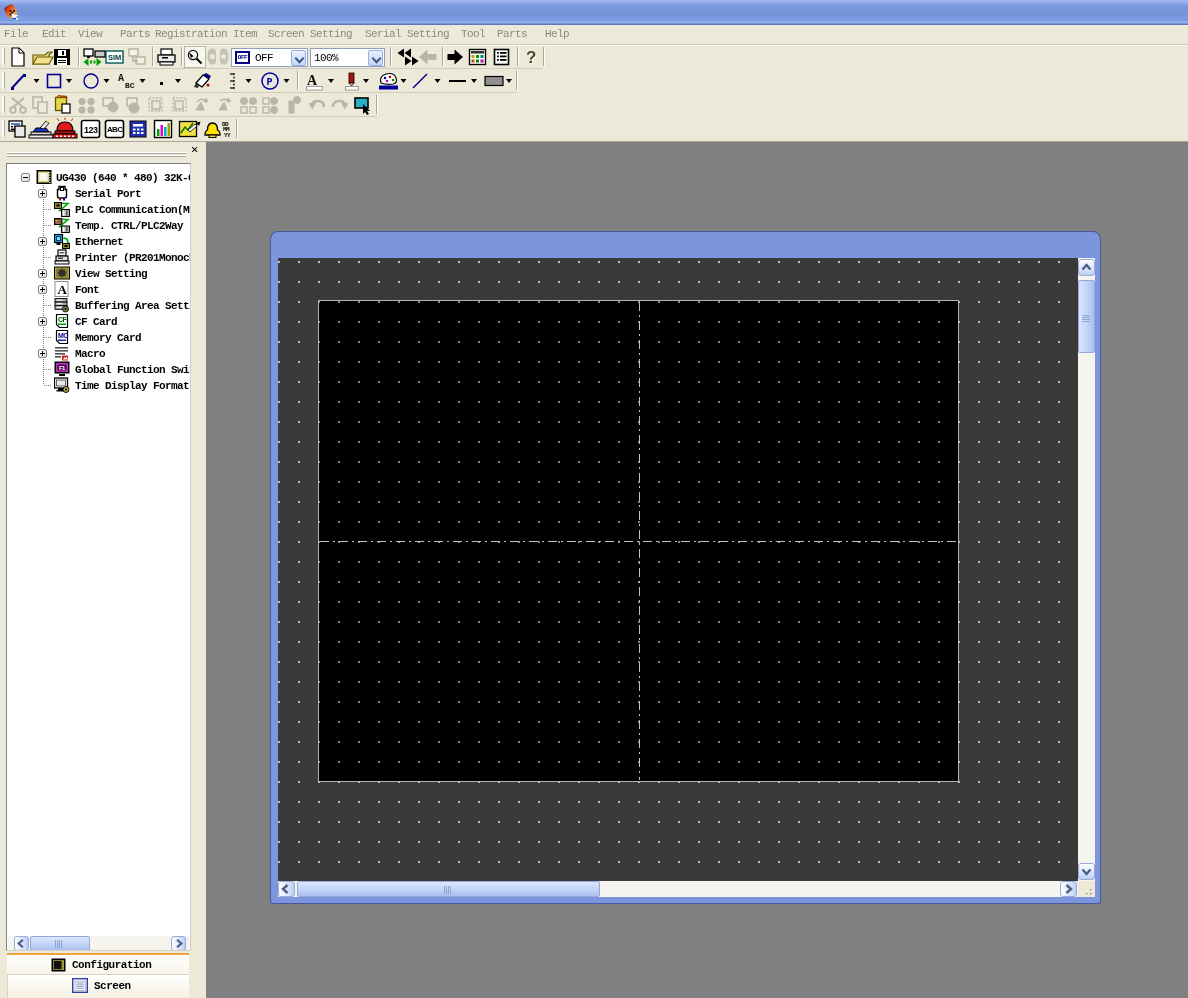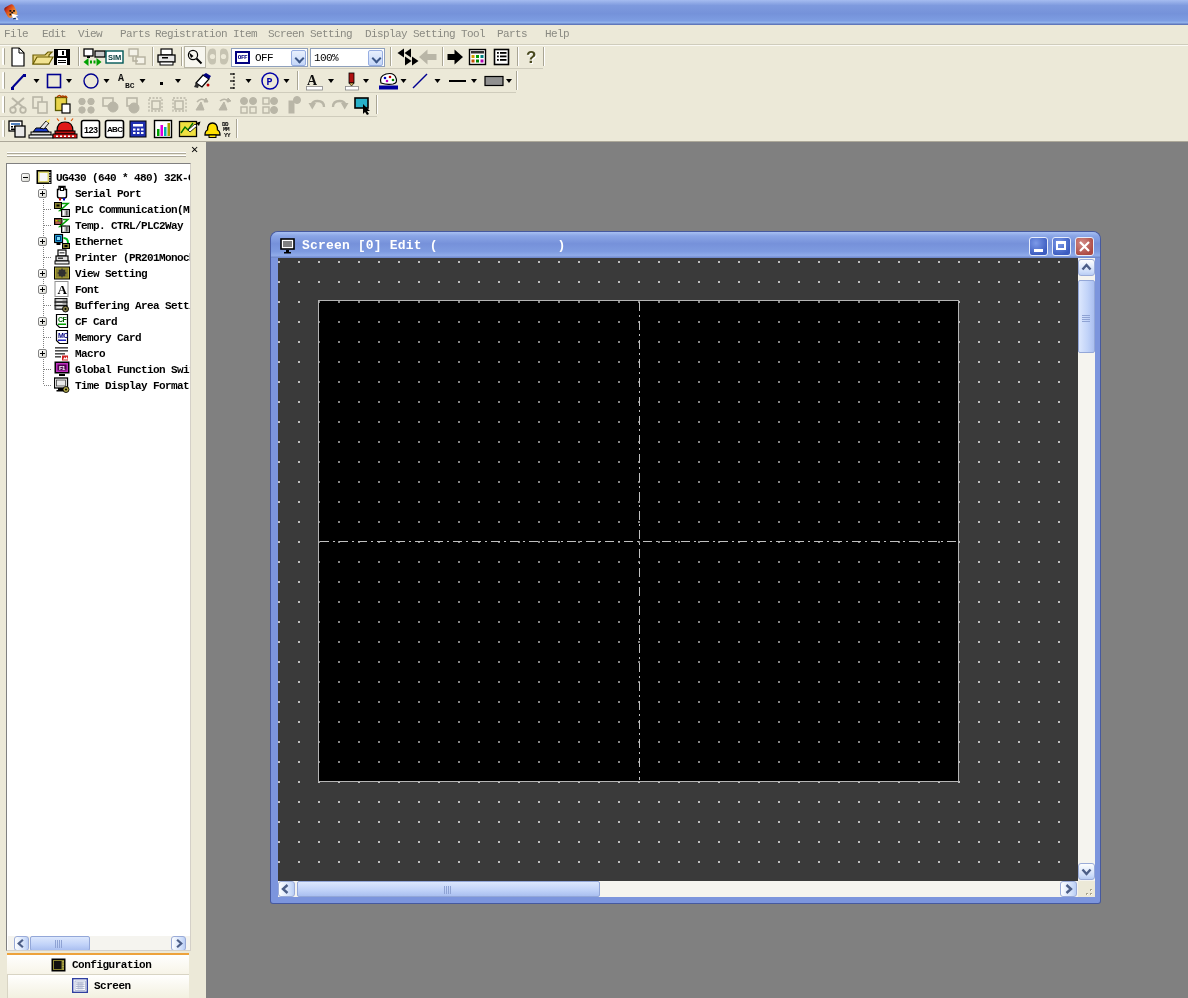--- a/index.html
+++ b/index.html
@@ -87,21 +87,21 @@
       <path d="M10 15.8 l3.2 -0.6" stroke="#103050" stroke-width="1"></path>
     </svg>
   </div>
   <div id="menubar" class="ab">
     <span class="mi" style="left:4px">File</span>
     <span class="mi" style="left:42px">Edit</span>
     <span class="mi" style="left:78px">View</span>
     <span class="mi" style="left:120px">Parts</span>
     <span class="mi" style="left:155px">Registration Item</span>
     <span class="mi" style="left:268px">Screen Setting</span>
-    <span class="mi" style="left:365px">Display Setting</span>
+    <span class="mi" style="left:365px">Serial Setting</span>
     <span class="mi" style="left:461px">Tool</span>
     <span class="mi" style="left:497px">Parts</span>
     <span class="mi" style="left:545px">Help</span>
   </div>
   <div id="tb1" class="tbrow ab">
     <div class="ab" style="left:0;top:-1px;width:1188px;height:1px;background:#cfccbc"></div>
     <div class="ab" style="left:0;top:0;width:1188px;height:1px;background:#fbfaf4"></div>
     <div class="grip"></div>
     <svg class="ab" style="left:0;top:0" width="600" height="24" viewBox="0 0 600 24">
       <path d="M12 3 h7 l5 5 v13 h-12 z" fill="#fff" stroke="#000" stroke-width="1.2"></path>
@@ -587,40 +587,20 @@
                 <rect x="5.7" y="4" width="0.9" height="7.5"></rect>
                 <rect x="7.6" y="4" width="0.9" height="7.5"></rect>
                 <rect x="9.5" y="4" width="0.9" height="7.5"></rect>
               </g>
             </svg>
           <span class="ab" style="left:86px;top:5px;font-size:11px;letter-spacing:-0.5px;font-weight:bold">Screen</span>
         </div>
       </div>
     </div>
     <div id="childwin" class="ab">
-      <div id="ctitle" class="ab">
-        <svg class="ab" style="left:9px;top:6px" width="16" height="16" viewBox="0 0 16 16">
-          <rect x="1" y="1" width="13" height="10" fill="#fff" stroke="#000" stroke-width="1.6"></rect>
-          <rect x="3" y="3" width="9" height="6" fill="#808080"></rect>
-          <rect x="6" y="12" width="3" height="2" fill="#000"></rect>
-          <rect x="4" y="14" width="7" height="1.5" fill="#000"></rect>
-        </svg>
-        <div id="ctext" class="ab">Screen [0] Edit (               )</div>
-        <div class="wbtn b ab" style="left:758px">
-            <div class="ab" style="left:4px;top:11px;width:9px;height:3px;background:#fff"></div>
-          </div>
-        <div class="wbtn b ab" style="left:781px">
-            <div class="ab" style="left:3px;top:3px;width:10px;height:9px;border:2px solid #fff;border-top-width:3px;box-sizing:border-box"></div>
-          </div>
-        <div class="wbtn r ab" style="left:804px">
-          <svg width="17" height="17" viewBox="0 0 17 17">
-              <path d="M4 4 L13 13 M13 4 L4 13" stroke="#fff" stroke-width="2.2"></path>
-            </svg>
-        </div>
-      </div>
       <div id="canvas" class="ab">
         <div id="blackscr">
           <div class="dashh"></div>
           <div class="dashv"></div>
         </div>
       </div>
 
       <div class="sbtrack ab" style="left:807px;top:26px;width:17px;height:623px"></div>
       <div class="sbbtn ab" style="left:807px;top:27px"><svg width="15" height="15" viewBox="0 0 15 15">
             <path d="M3.5 9.5 L7.5 5 L11.5 9.5" fill="none" stroke="#4c5e87" stroke-width="2.4"></path>

